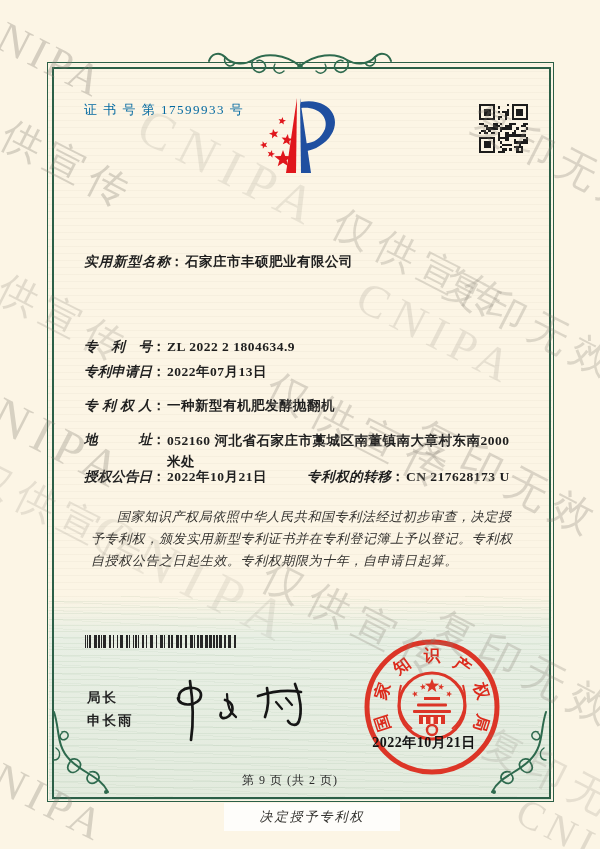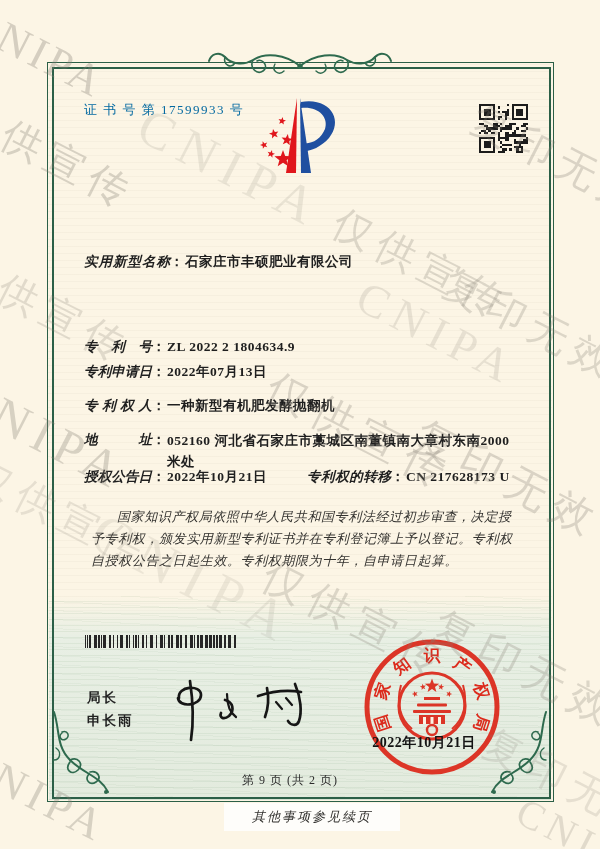--- a/index.html
+++ b/index.html
@@ -384,21 +384,21 @@
         <span style="left: 32.023px; top: 18.7401px; transform: rotate(-36deg);">知</span>
         <span style="left: 62px; top: 9px; transform: rotate(0deg);">识</span>
         <span style="left: 91.977px; top: 18.7401px; transform: rotate(36deg);">产</span>
         <span style="left: 110.504px; top: 44.2401px; transform: rotate(72deg);">权</span>
         <span style="left: 110.504px; top: 75.7599px; transform: rotate(108deg);">局</span>
       </div>
   </div>
   <div class="seal-date">2022年10月21日</div>
 
   <div class="page-foot">第 9 页 (共 2 页)</div>
-  <div class="note-box">其他事项参见续页</div>
+  <div class="note-box">决定授予专利权</div>
 
   <div id="wm" class="wm-layer">
       <span style="left: -18px; top: -4px; font-size: 44px; opacity: 0.32; letter-spacing: 4px;">CNIPA</span>
       <span style="left: -26px; top: 86px; font-size: 40px; opacity: 0.3; letter-spacing: 8px;">仅供宣传</span>
       <span style="left: 155px; top: 96px; font-size: 52px; opacity: 0.15; letter-spacing: 10px;">CNIPA</span>
       <span style="left: 486px; top: 92px; font-size: 40px; opacity: 0.28; letter-spacing: 8px;">复印无效</span>
       <span style="left: 348px; top: 196px; font-size: 40px; opacity: 0.26; letter-spacing: 8px;">仅供宣传</span>
       <span style="left: 458px; top: 256px; font-size: 40px; opacity: 0.26; letter-spacing: 8px;">复印无效</span>
       <span style="left: 372px; top: 270px; font-size: 46px; opacity: 0.17; letter-spacing: 8px;">CNIPA</span>
       <span style="left: -30px; top: 240px; font-size: 40px; opacity: 0.22; letter-spacing: 8px;">仅供宣传</span>

